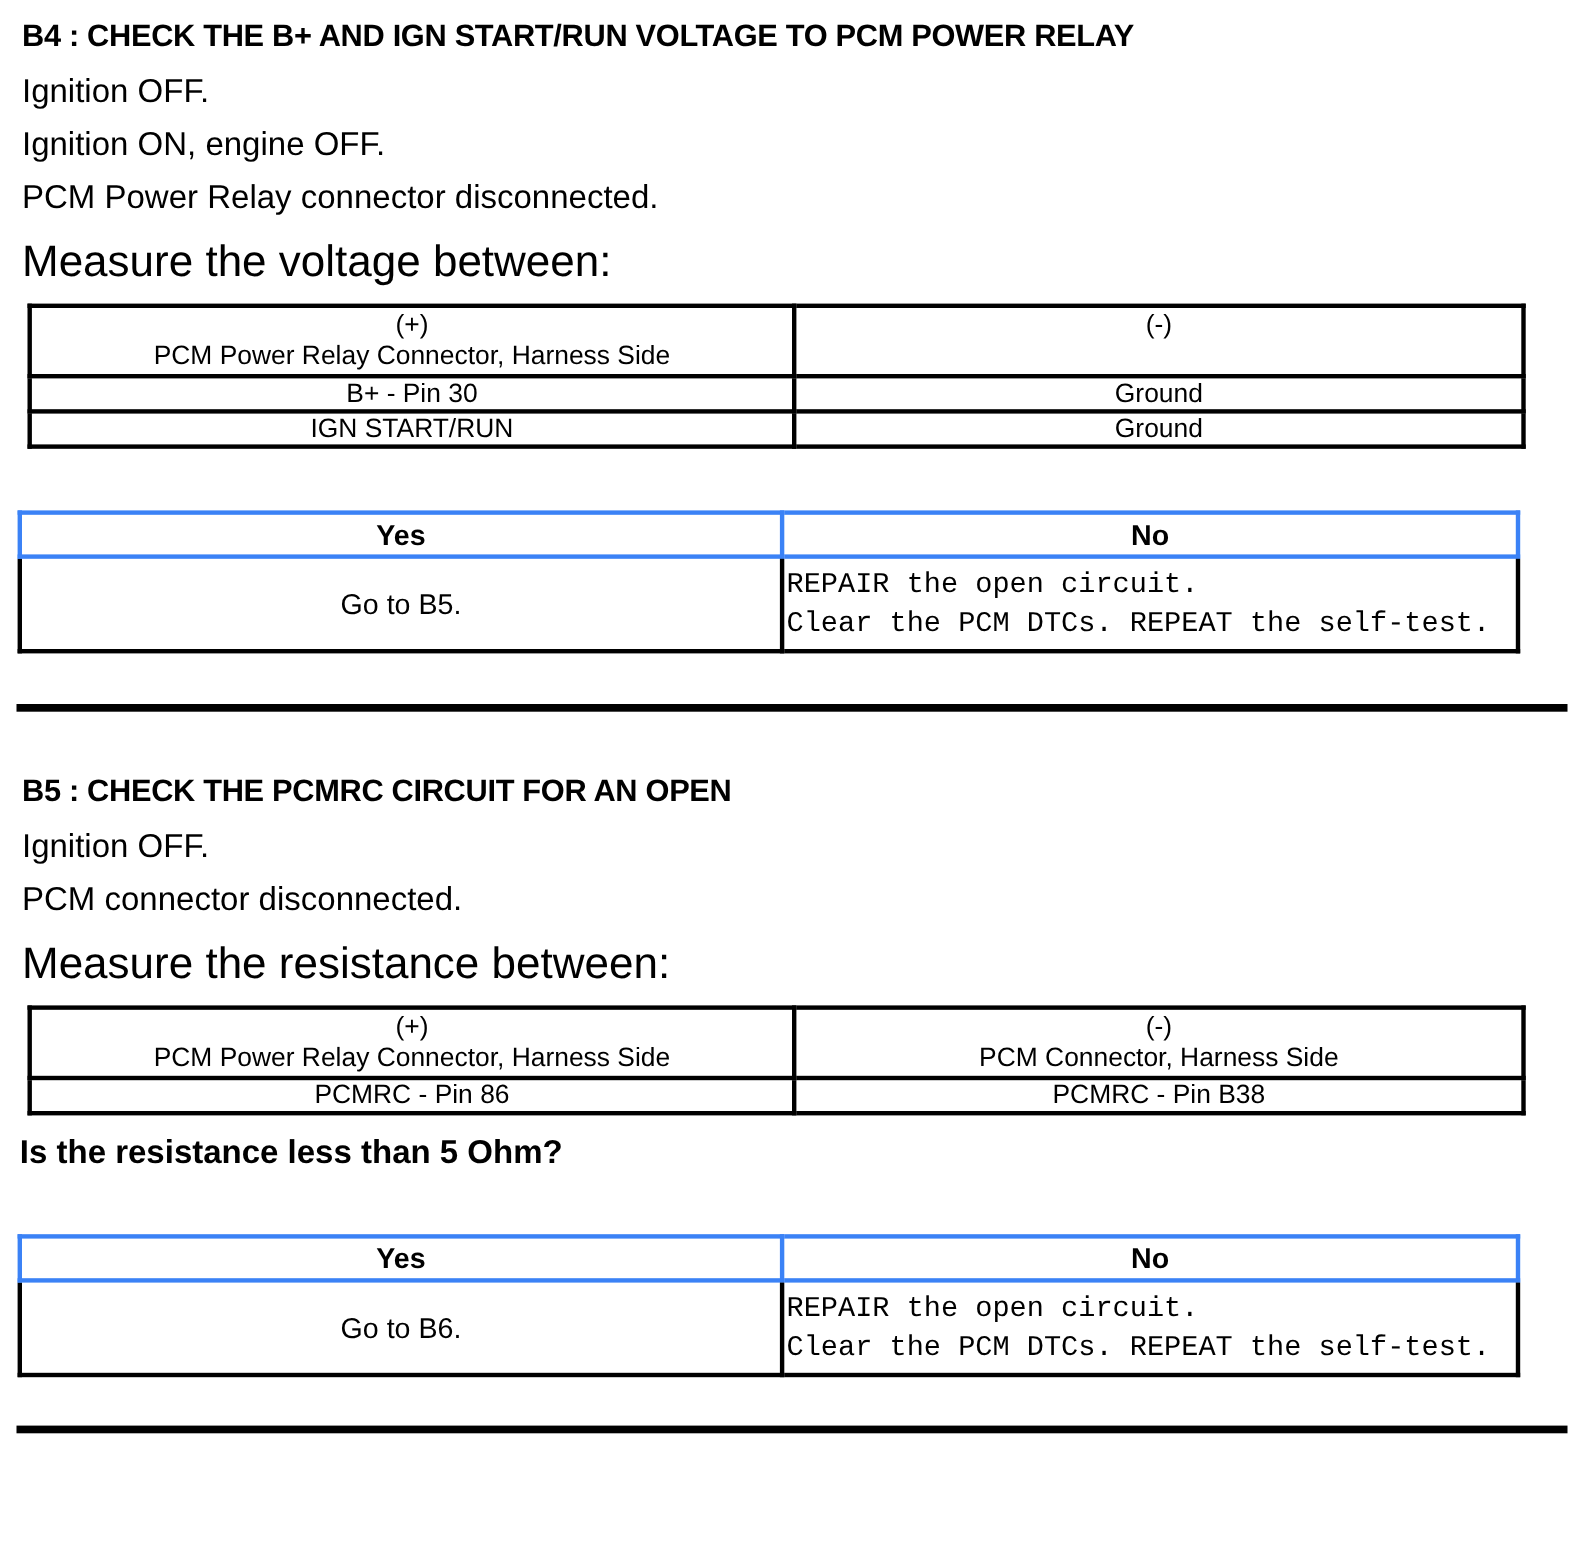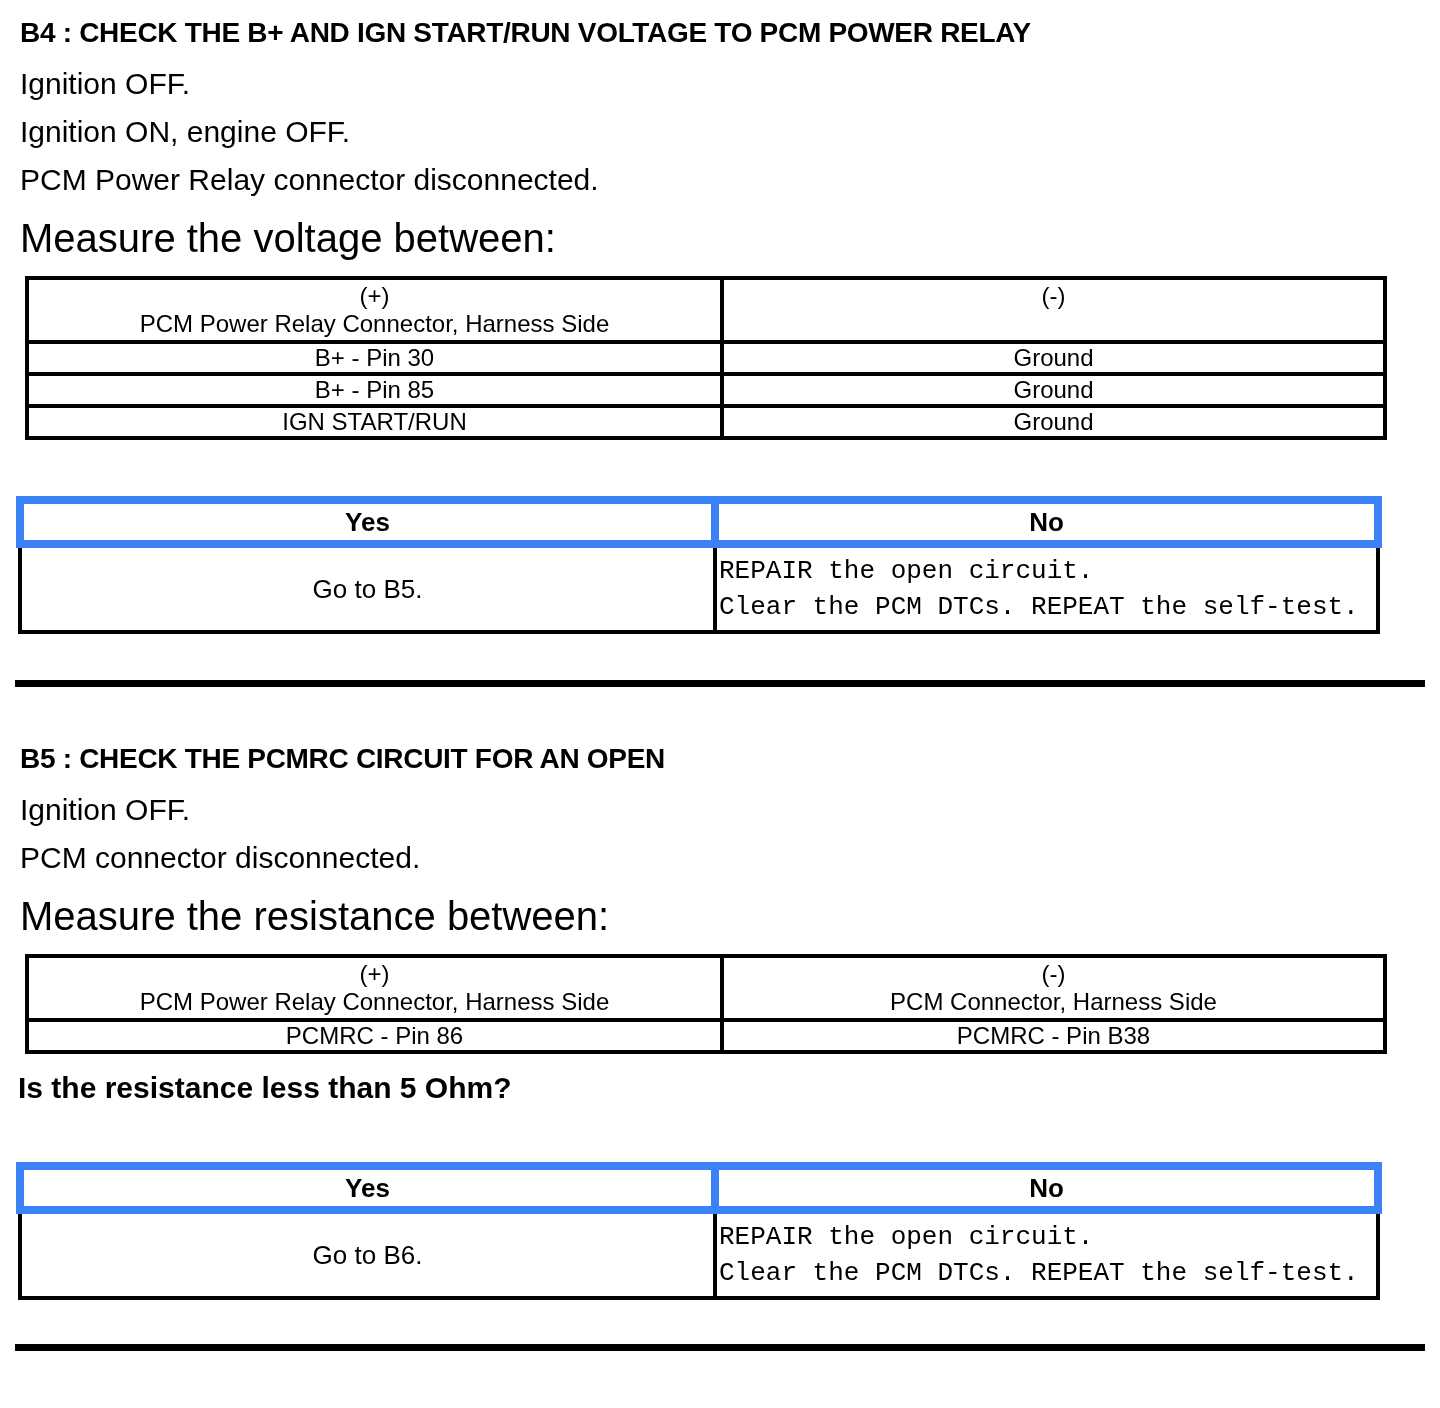--- a/index.html
+++ b/index.html
@@ -52,21 +52,21 @@
     line-height: 36px;
     margin: 16px 0 0 18px;
   }
   table.decision {
     border-collapse: collapse;
     table-layout: fixed;
     width: 1366px;
     margin: 56px 0 0 16px;
   }
   table.decision th {
-    border: 8px solid #3b82f6;
+    border: 4px solid #3b82f6;
     font-size: 26px;
     font-weight: bold;
     text-align: center;
     padding: 3px 4px;
     line-height: 30px;
   }
   table.decision td {
     border: 4px solid #000000;
     font-size: 26px;
     height: 78px;
@@ -105,24 +105,20 @@
           <td class="hdr" style="width:50%;">
             <div>(+)</div>
             <div>PCM Power Relay Connector, Harness Side</div>
           </td>
           <td class="hdr">
             <div>(-)</div>
           </td>
         </tr>
         <tr>
           <td class="cell">B+ - Pin 30</td>
-          <td class="cell">Ground</td>
-        </tr>
-        <tr>
-          <td class="cell">B+ - Pin 85</td>
           <td class="cell">Ground</td>
         </tr>
         <tr>
           <td class="cell">IGN START/RUN</td>
           <td class="cell">Ground</td>
         </tr>
       </tbody>
     </table>
 
 

